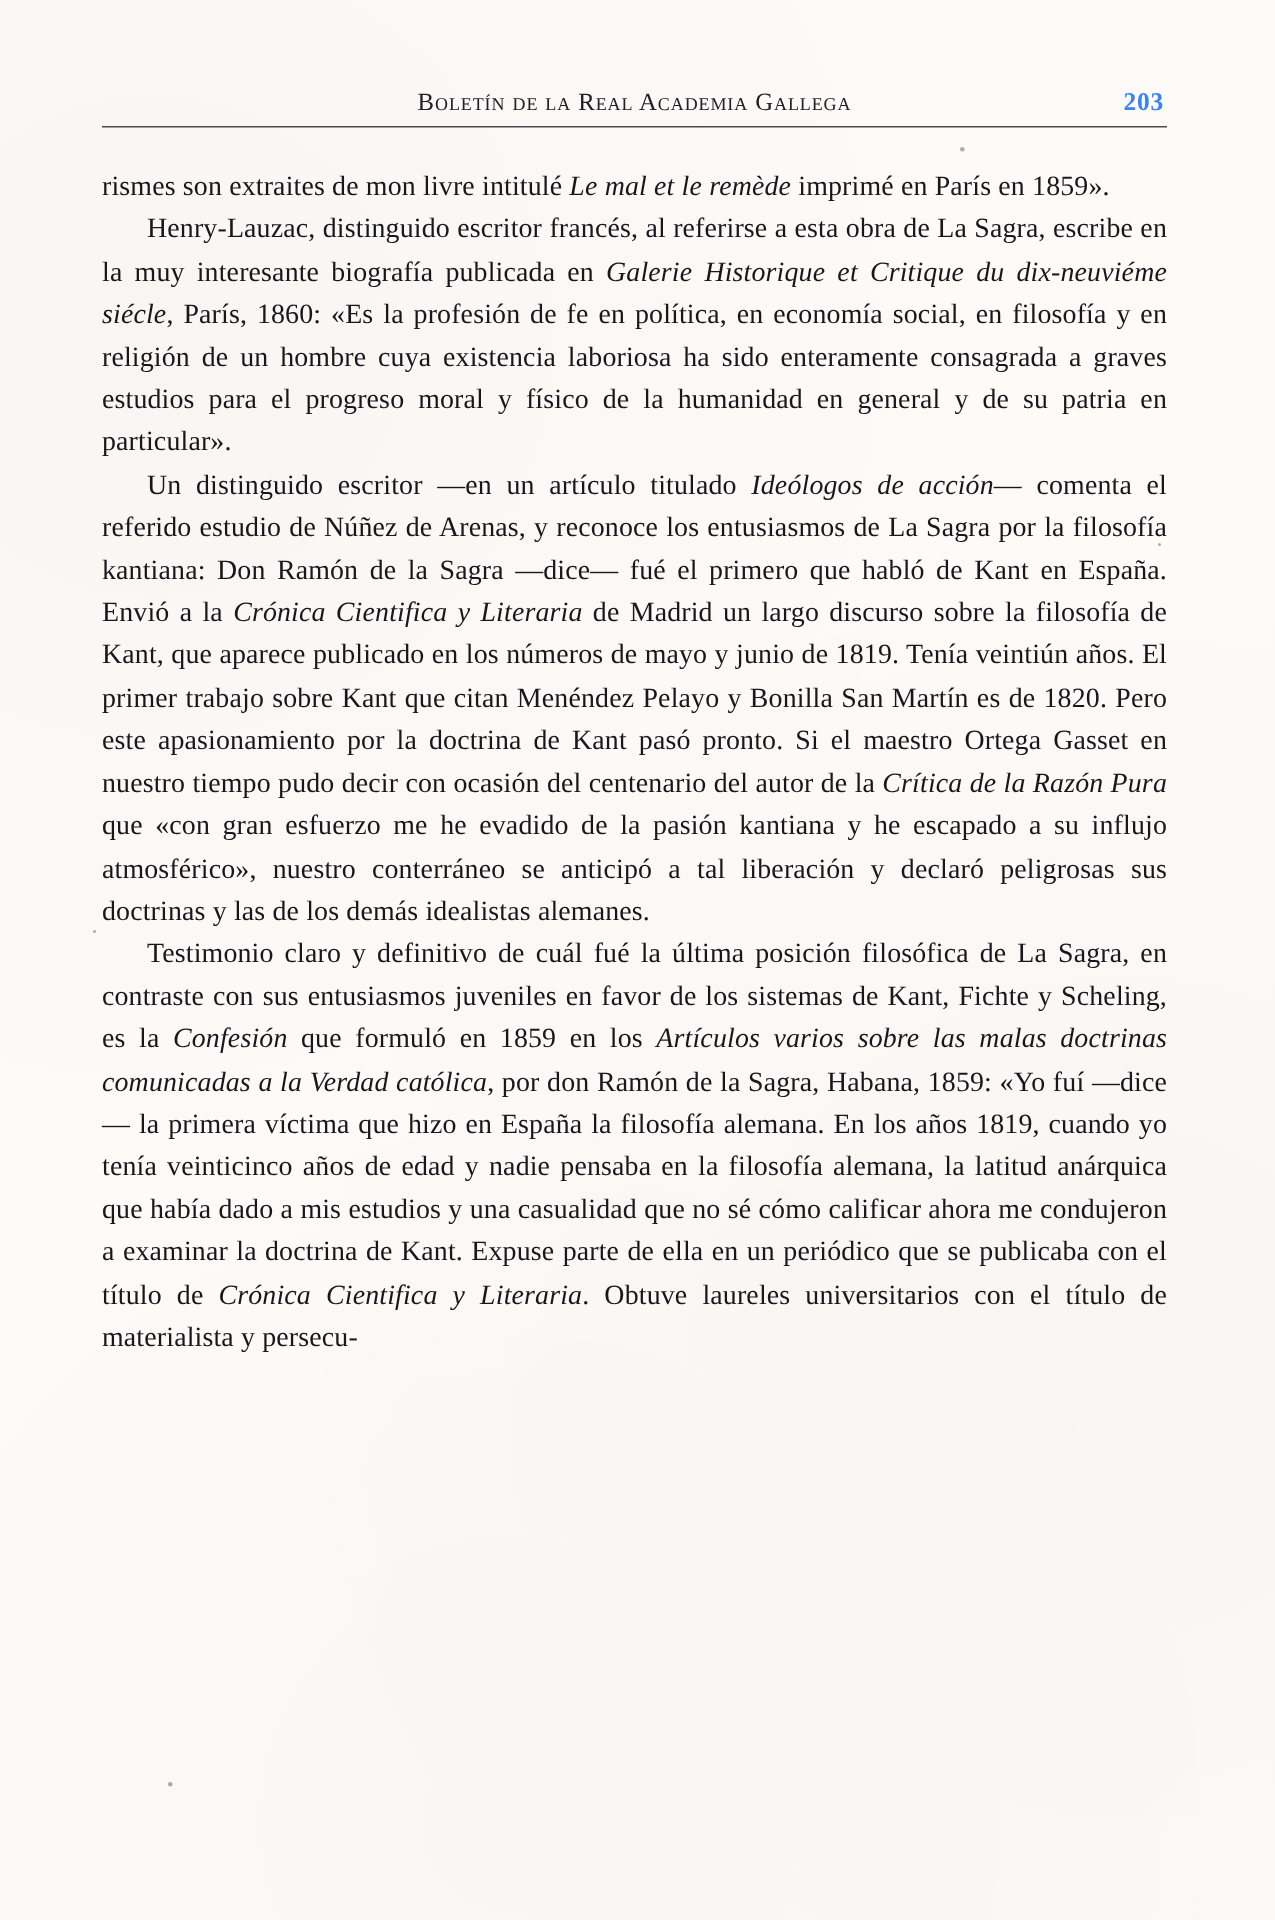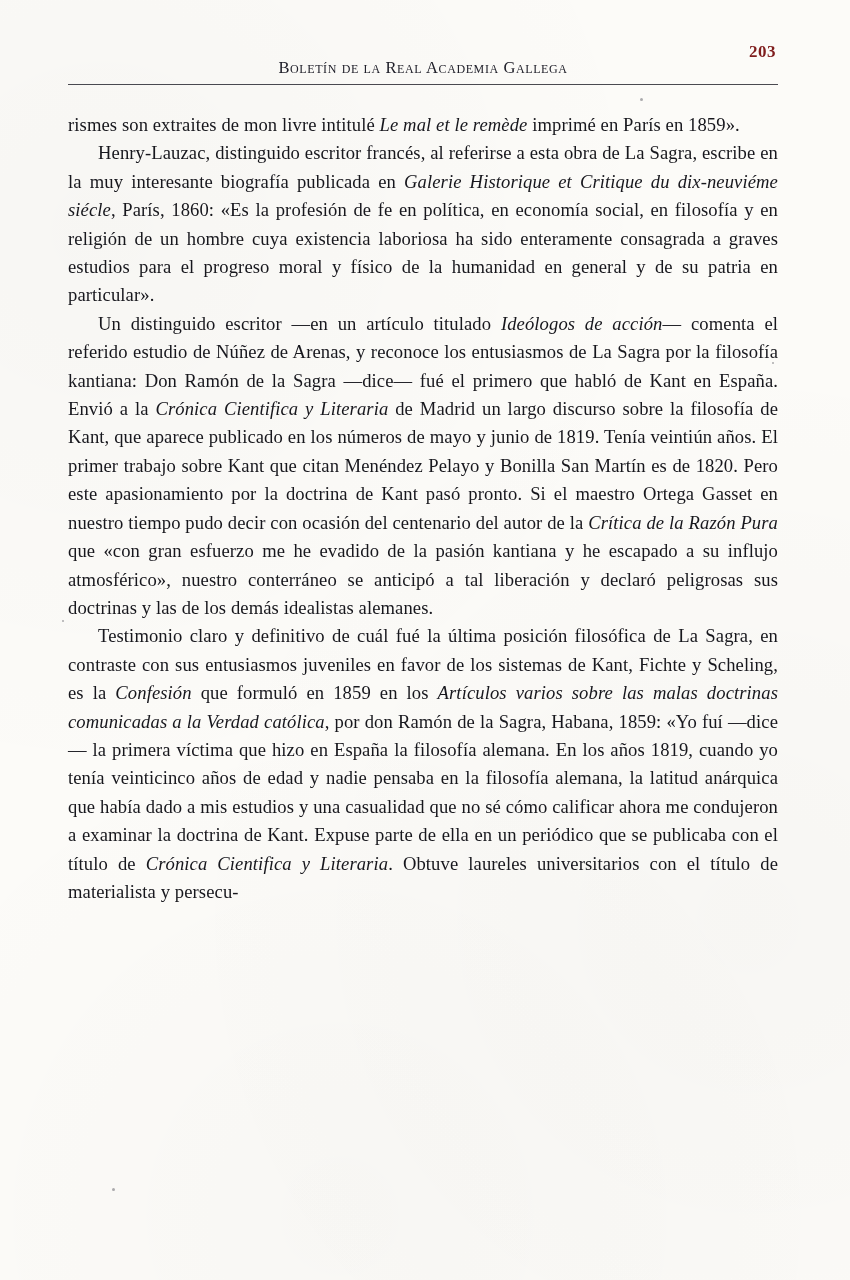--- a/index.html
+++ b/index.html
@@ -46,25 +46,25 @@
     font-size: 16.5px;
     letter-spacing: 0.6px;
     color: #20202a;
     white-space: nowrap;
     text-align: center;
     flex: 0 1 auto;
   }
   .folio {
     position: absolute;
     right: 2px;
-    bottom: 22px;
+    bottom: 6px;
     font-size: 17px;
     font-weight: bold;
     letter-spacing: 0.5px;
-    color: #7f1d1d;
+    color: #3b82f6;
   }
   .rule {
     height: 1px;
     background: #2a2a33;
     margin: 0 0 26px 0;
     opacity: .85;
   }
   .body-text {
     font-size: 18.6px;
     line-height: 28.4px;

